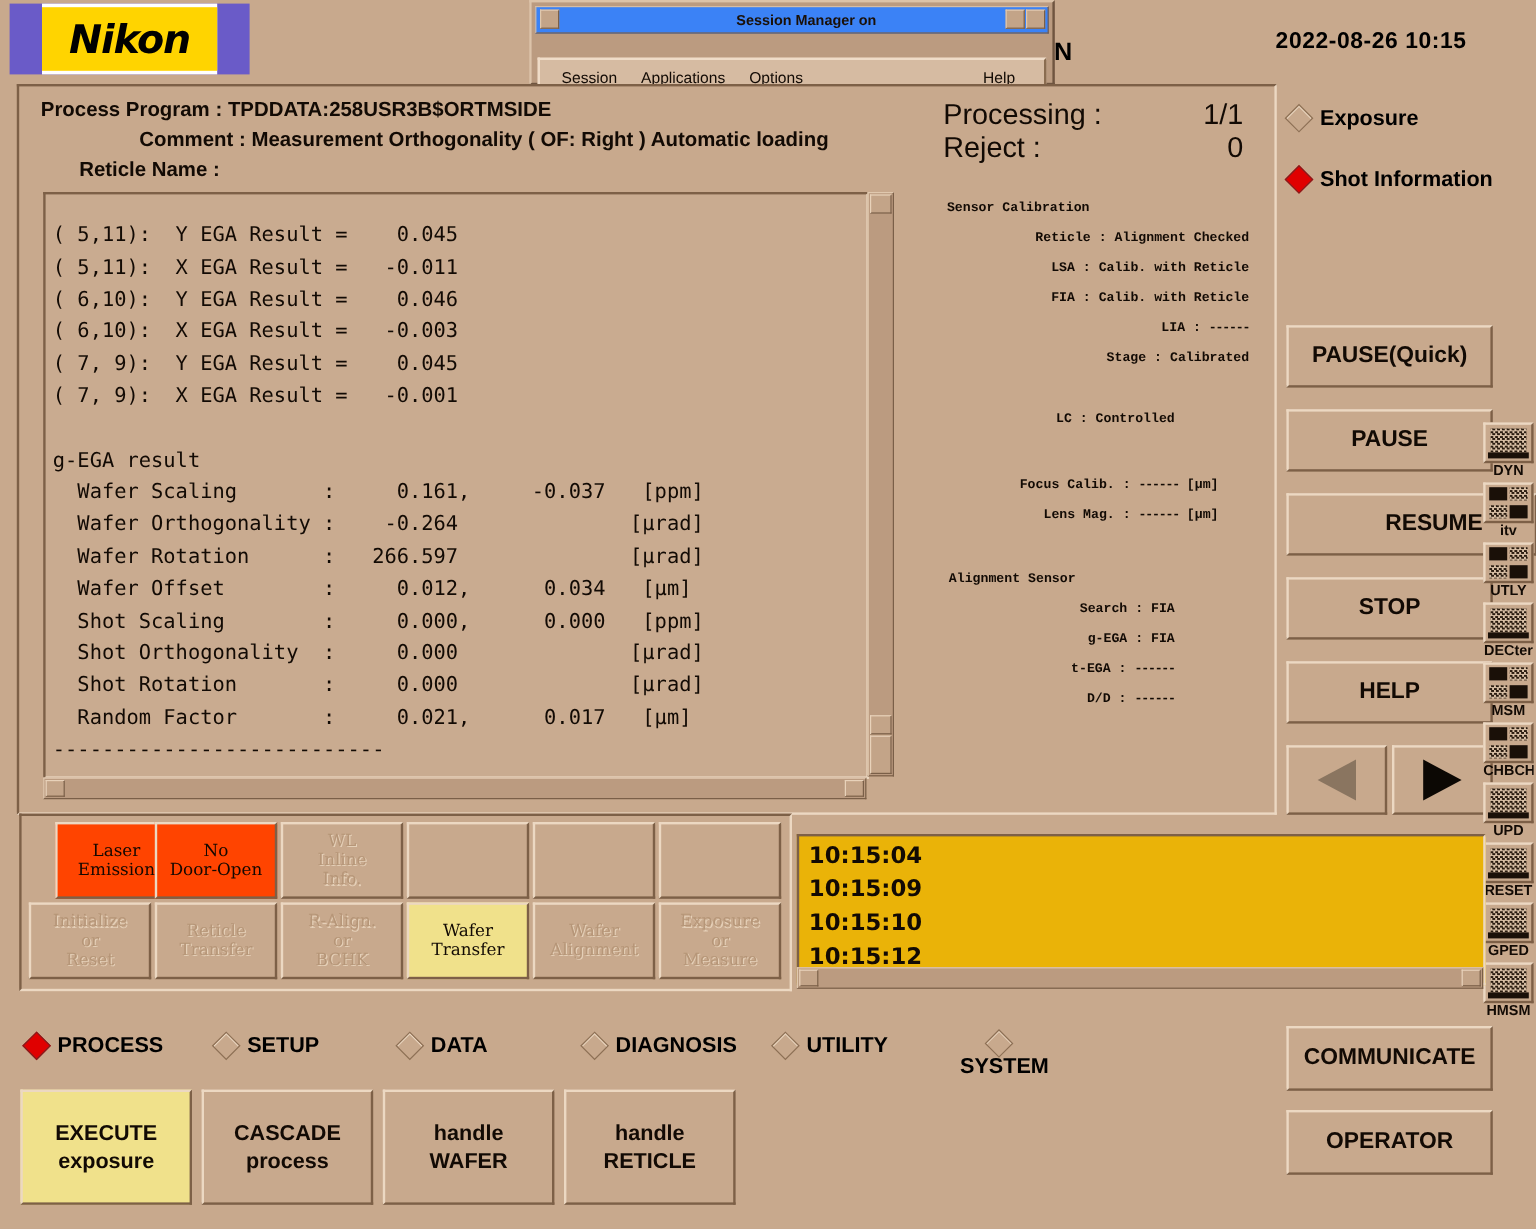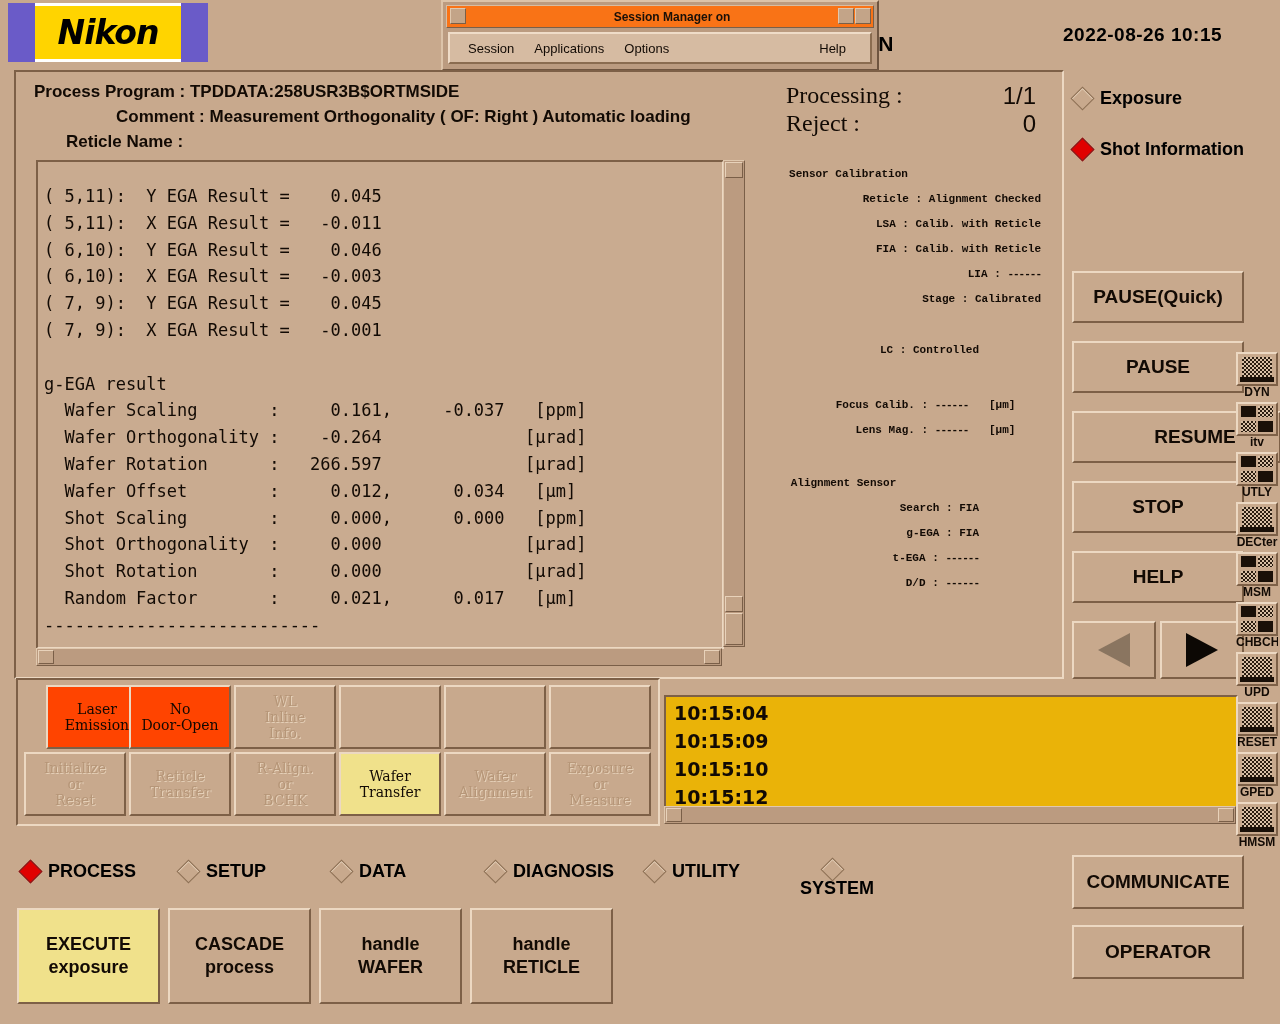--- a/index.html
+++ b/index.html
@@ -19,47 +19,47 @@
   .logo .word{font-family:"DejaVu Sans",sans-serif;font-weight:bold;font-style:italic;
                font-size:33px;color:#000;letter-spacing:-1px;line-height:1;}
 
   
   .hdr-on{position:absolute;left:862px;top:32px;font-size:21px;font-weight:bold;color:#000;}
   .hdr-date{position:absolute;left:1063px;top:24px;font-size:19px;font-weight:bold;color:#000;letter-spacing:.5px;}
 
   
   .smwin{position:absolute;left:441px;top:0px;width:434px;height:67px;
          background:#bb9b80;border:2px solid;border-color:#dcc3a9 #6f5540 #6f5540 #dcc3a9;}
-  .sm-title{position:relative;height:21px;margin:3px 3px 0 3px;background:#f97316;
+  .sm-title{position:relative;height:21px;margin:3px 3px 0 3px;background:#3b82f6;
             border:1px solid;border-color:#d7bda3 #7a5f48 #7a5f48 #d7bda3;
             display:flex;align-items:center;justify-content:center;padding-left:24px;}
   .sm-title span{font-size:12px;font-weight:bold;color:#1a1008;}
   .sm-btn{position:absolute;top:2px;width:14px;height:14px;background:#c3a488;
           border:1px solid;border-color:#e0c8ae #7a5f48 #7a5f48 #e0c8ae;}
   .sm-btn.l{left:3px;} .sm-btn.r1{right:19px;} .sm-btn.r2{right:2px;}
-  .sm-menu{margin:4px 5px 0 5px;height:28px;background:#d6bba2;
+  .sm-menu{margin:20px 5px 0 5px;height:28px;background:#d6bba2;
            border:2px solid;border-color:#efdcc8 #8a6c50 #8a6c50 #efdcc8;
            display:flex;align-items:center;text-align:center;}
   .sm-menu .mi{font-size:13px;color:#120a04;margin-left:16px;padding:1px 2px;}
   .sm-menu .spacer{flex:1;}
   .sm-menu .mi.help{margin-right:22px;}
 
   
   .mainpanel{position:absolute;left:14px;top:70px;width:1046px;height:605px;
              background:#c8a98d;border:2px solid;border-color:#7d6047 #ecd8c2 #ecd8c2 #7d6047;}
 
   .pp{position:absolute;left:18px;top:10px;font-size:17px;font-weight:bold;color:#120a04;}
   .cm{position:absolute;left:100px;top:35px;font-size:17px;font-weight:bold;color:#120a04;}
   .rn{position:absolute;left:50px;top:60px;font-size:17px;font-weight:bold;color:#120a04;}
 
   .proc{position:absolute;left:770px;top:10px;width:250px;text-align:right;
         font-size:24px;font-weight:normal;color:#120a04;}
   .rej{position:absolute;left:770px;top:38px;width:250px;text-align:right;
        font-size:24px;color:#120a04;}
-  .proc .lbl,.rej .lbl{float:left;font-family:Liberation Serif, serif;}
+  .proc .lbl,.rej .lbl{float:left;}
 
   
   .logbox{position:absolute;left:20px;top:88px;width:684px;height:485px;background:#c9ab90;
           border:2px solid;border-color:#7d6047 #ecd8c2 #ecd8c2 #7d6047;}
   .logtext{position:absolute;left:6px;top:4px;width:660px;
            font-family:"DejaVu Sans Mono","Liberation Mono",monospace;
            font-size:17px;line-height:26.8px;color:#120a04;white-space:pre;}
   
   .vsb{position:absolute;left:707px;top:88px;width:20px;height:485px;background:#bb9b80;
        border:1px solid;border-color:#e0c8ae #7a5f48 #7a5f48 #e0c8ae;}
@@ -72,21 +72,21 @@
   .hsb{position:absolute;left:20px;top:576px;width:684px;height:16px;background:#bb9b80;
        border:1px solid;border-color:#e0c8ae #7a5f48 #7a5f48 #e0c8ae;}
   .hsb .arrow{position:absolute;top:1px;width:14px;height:12px;background:#c3a488;
               border:1px solid;border-color:#e8d2ba #7a5f48 #7a5f48 #e8d2ba;}
   .hsb .arrow.lt{left:1px;} .hsb .arrow.rt{right:1px;}
 
   
   .info{position:absolute;left:700px;top:90px;width:325px;color:#120a04;}
   .info .row{text-align:right;font-size:11px;font-weight:bold;line-height:25px;font-family:Liberation Mono, monospace;}
   .info .row.head{text-align:center;padding-right:60px;}
-  .info .unit{display:inline-block;width:52px;text-align:left;font-weight:bold;margin-left:14px;}
+  .info .unit{display:inline-block;width:52px;text-align:left;font-weight:bold;}
   .info .dash{letter-spacing:-1px;}
 
   
   .radio{position:absolute;font-size:18px;font-weight:bold;color:#000;display:flex;align-items:center;}
   .dia{width:15px;height:15px;transform:rotate(45deg);display:inline-block;margin-right:9px;}
   .dia.on{background:#e00000;border:1px solid #7d2020;}
   .dia.off{background:#c8a98d;border:1px solid #8d7055;box-shadow:inset 1px 1px 0 #e7d3bd;}
 
   .btn{background:#c8a98d;border:2px solid;border-color:#ecd8c2 #7d6047 #7d6047 #ecd8c2;
        display:flex;align-items:center;justify-content:center;

